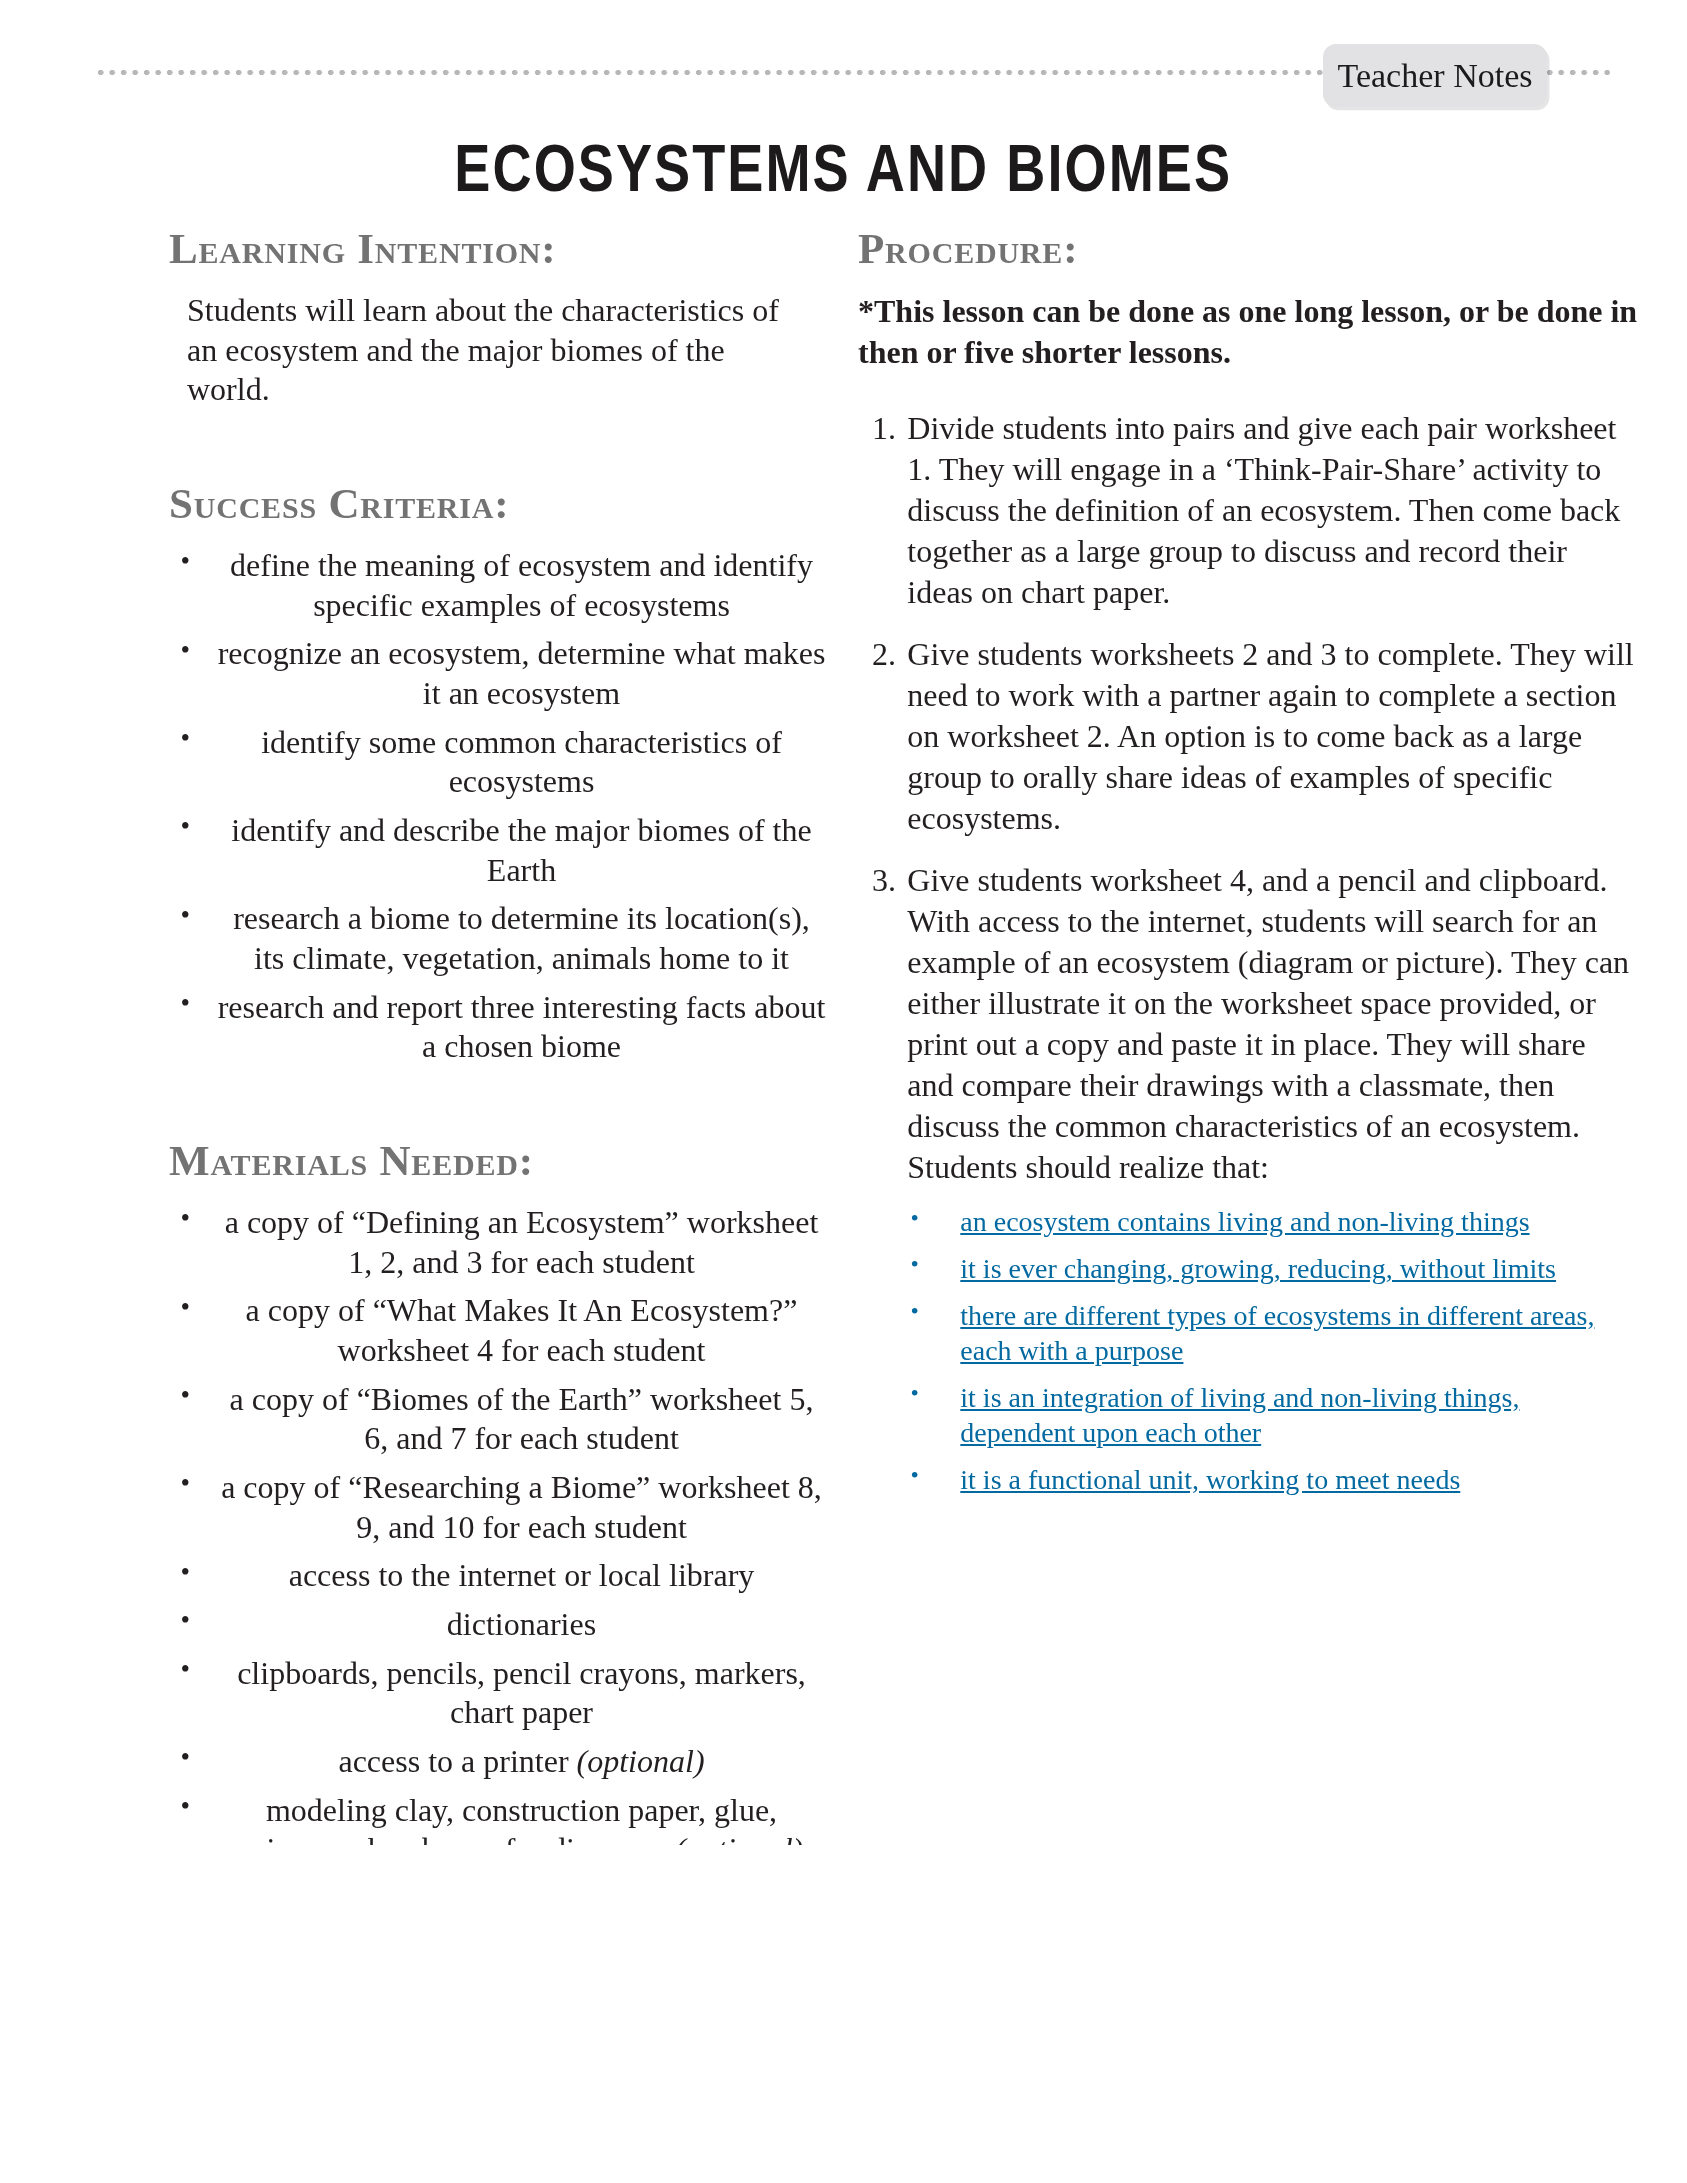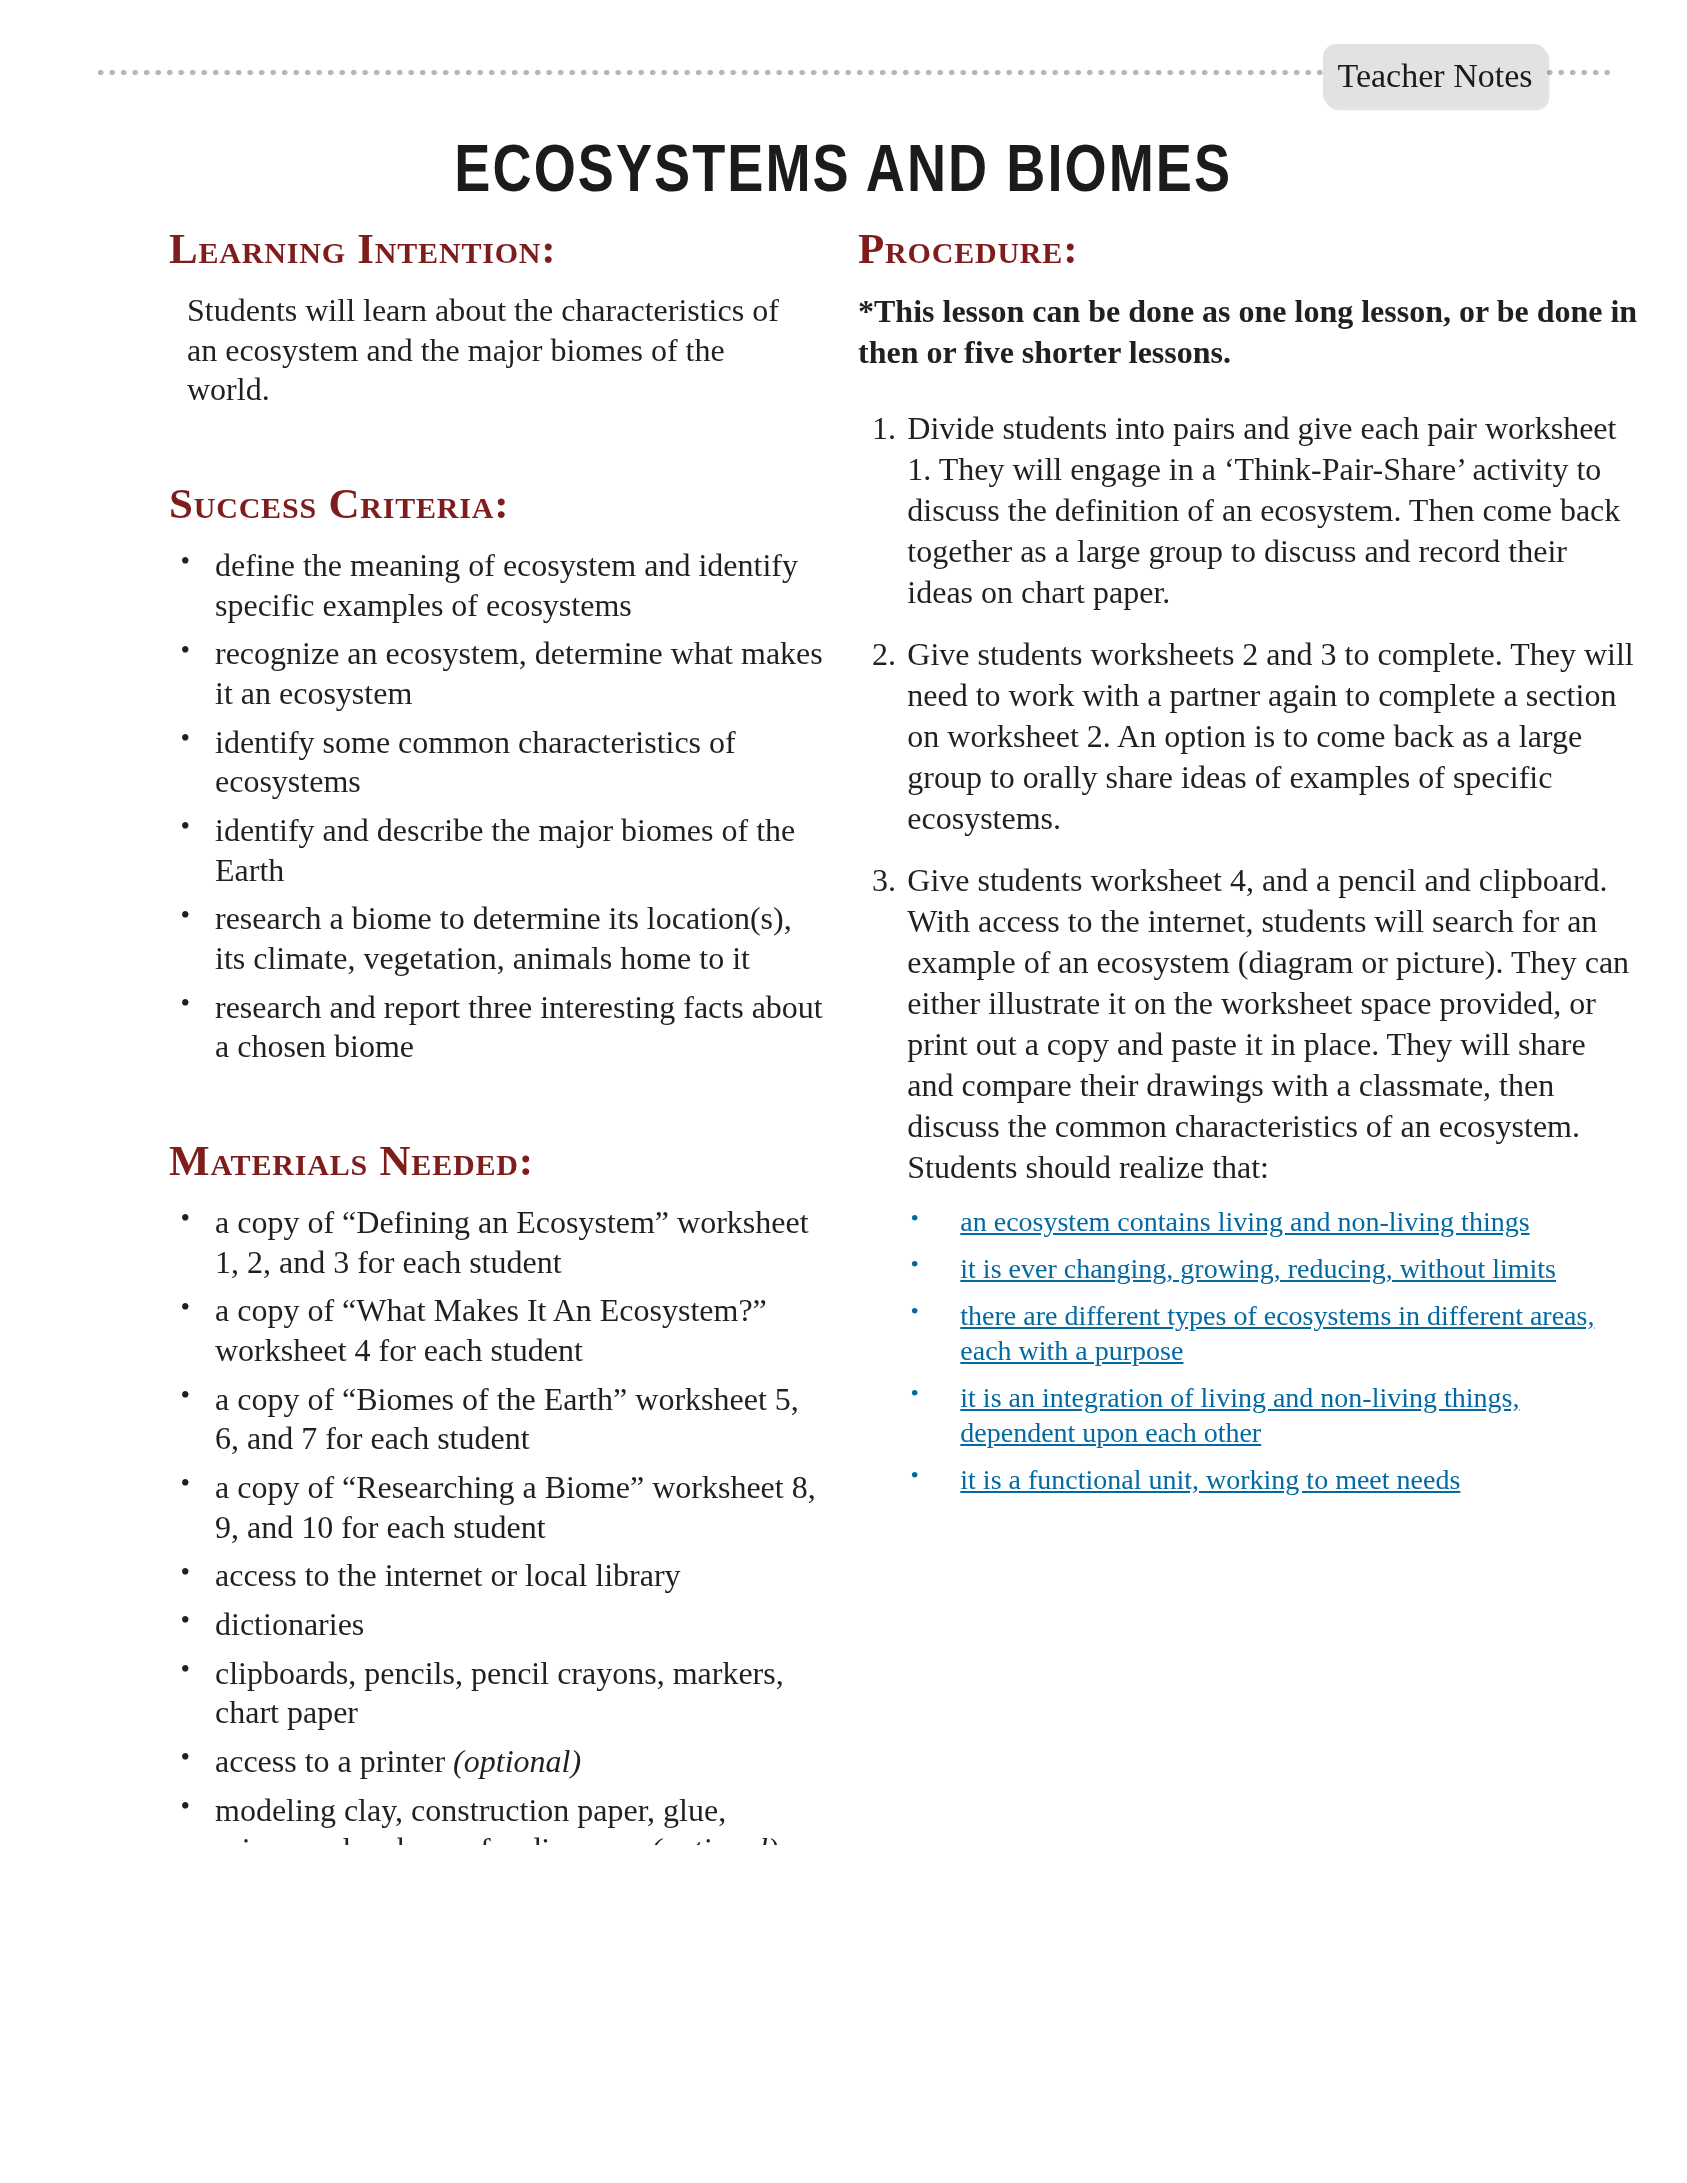--- a/index.html
+++ b/index.html
@@ -35,28 +35,28 @@
     white-space:nowrap;color:#1d1a1b;
   }
   
   .col{position:absolute;top:224px;}
   .col-left{left:169px;width:659px;}
   .col-right{left:858px;width:781px;}
   h2.section-heading{
     margin:0 0 18px 0;
     font-size:43px;font-weight:bold;
     font-variant:small-caps;letter-spacing:0.8px;
-    color:#7f1d1d;
+    color:#737373;
   }
   .section{margin:0;}
   .section + .section{margin-top:69px;}
   .body-text{margin:18px;font-size:32px;line-height:1.24;}
   
   ul.bullets{list-style:none;margin:0;padding:0;font-size:32px;line-height:1.24;}
-  ul.bullets li{position:relative;padding-left:46px;margin-bottom:9px;}
+  ul.bullets li{position:relative;padding-left:46px;margin-bottom:9px;text-align:center;}
   ul.bullets li::before{
     content:"\2022";position:absolute;left:11.5px;top:-0.8px;font-size:0.85em;
   }
   .it{font-style:italic;}
   
   .procedure-note{margin:0 0 35px 0;font-weight:bold;font-size:32px;line-height:1.28;}
   ol.steps{margin:0;padding:0 0 0 46px;font-size:32px;line-height:1.28;}
   ol.steps>li{margin-bottom:21.4px;padding-left:3.3px;}
   ul.realizations{
     list-style:none;margin:16.5px 0 0 0;padding:0;

